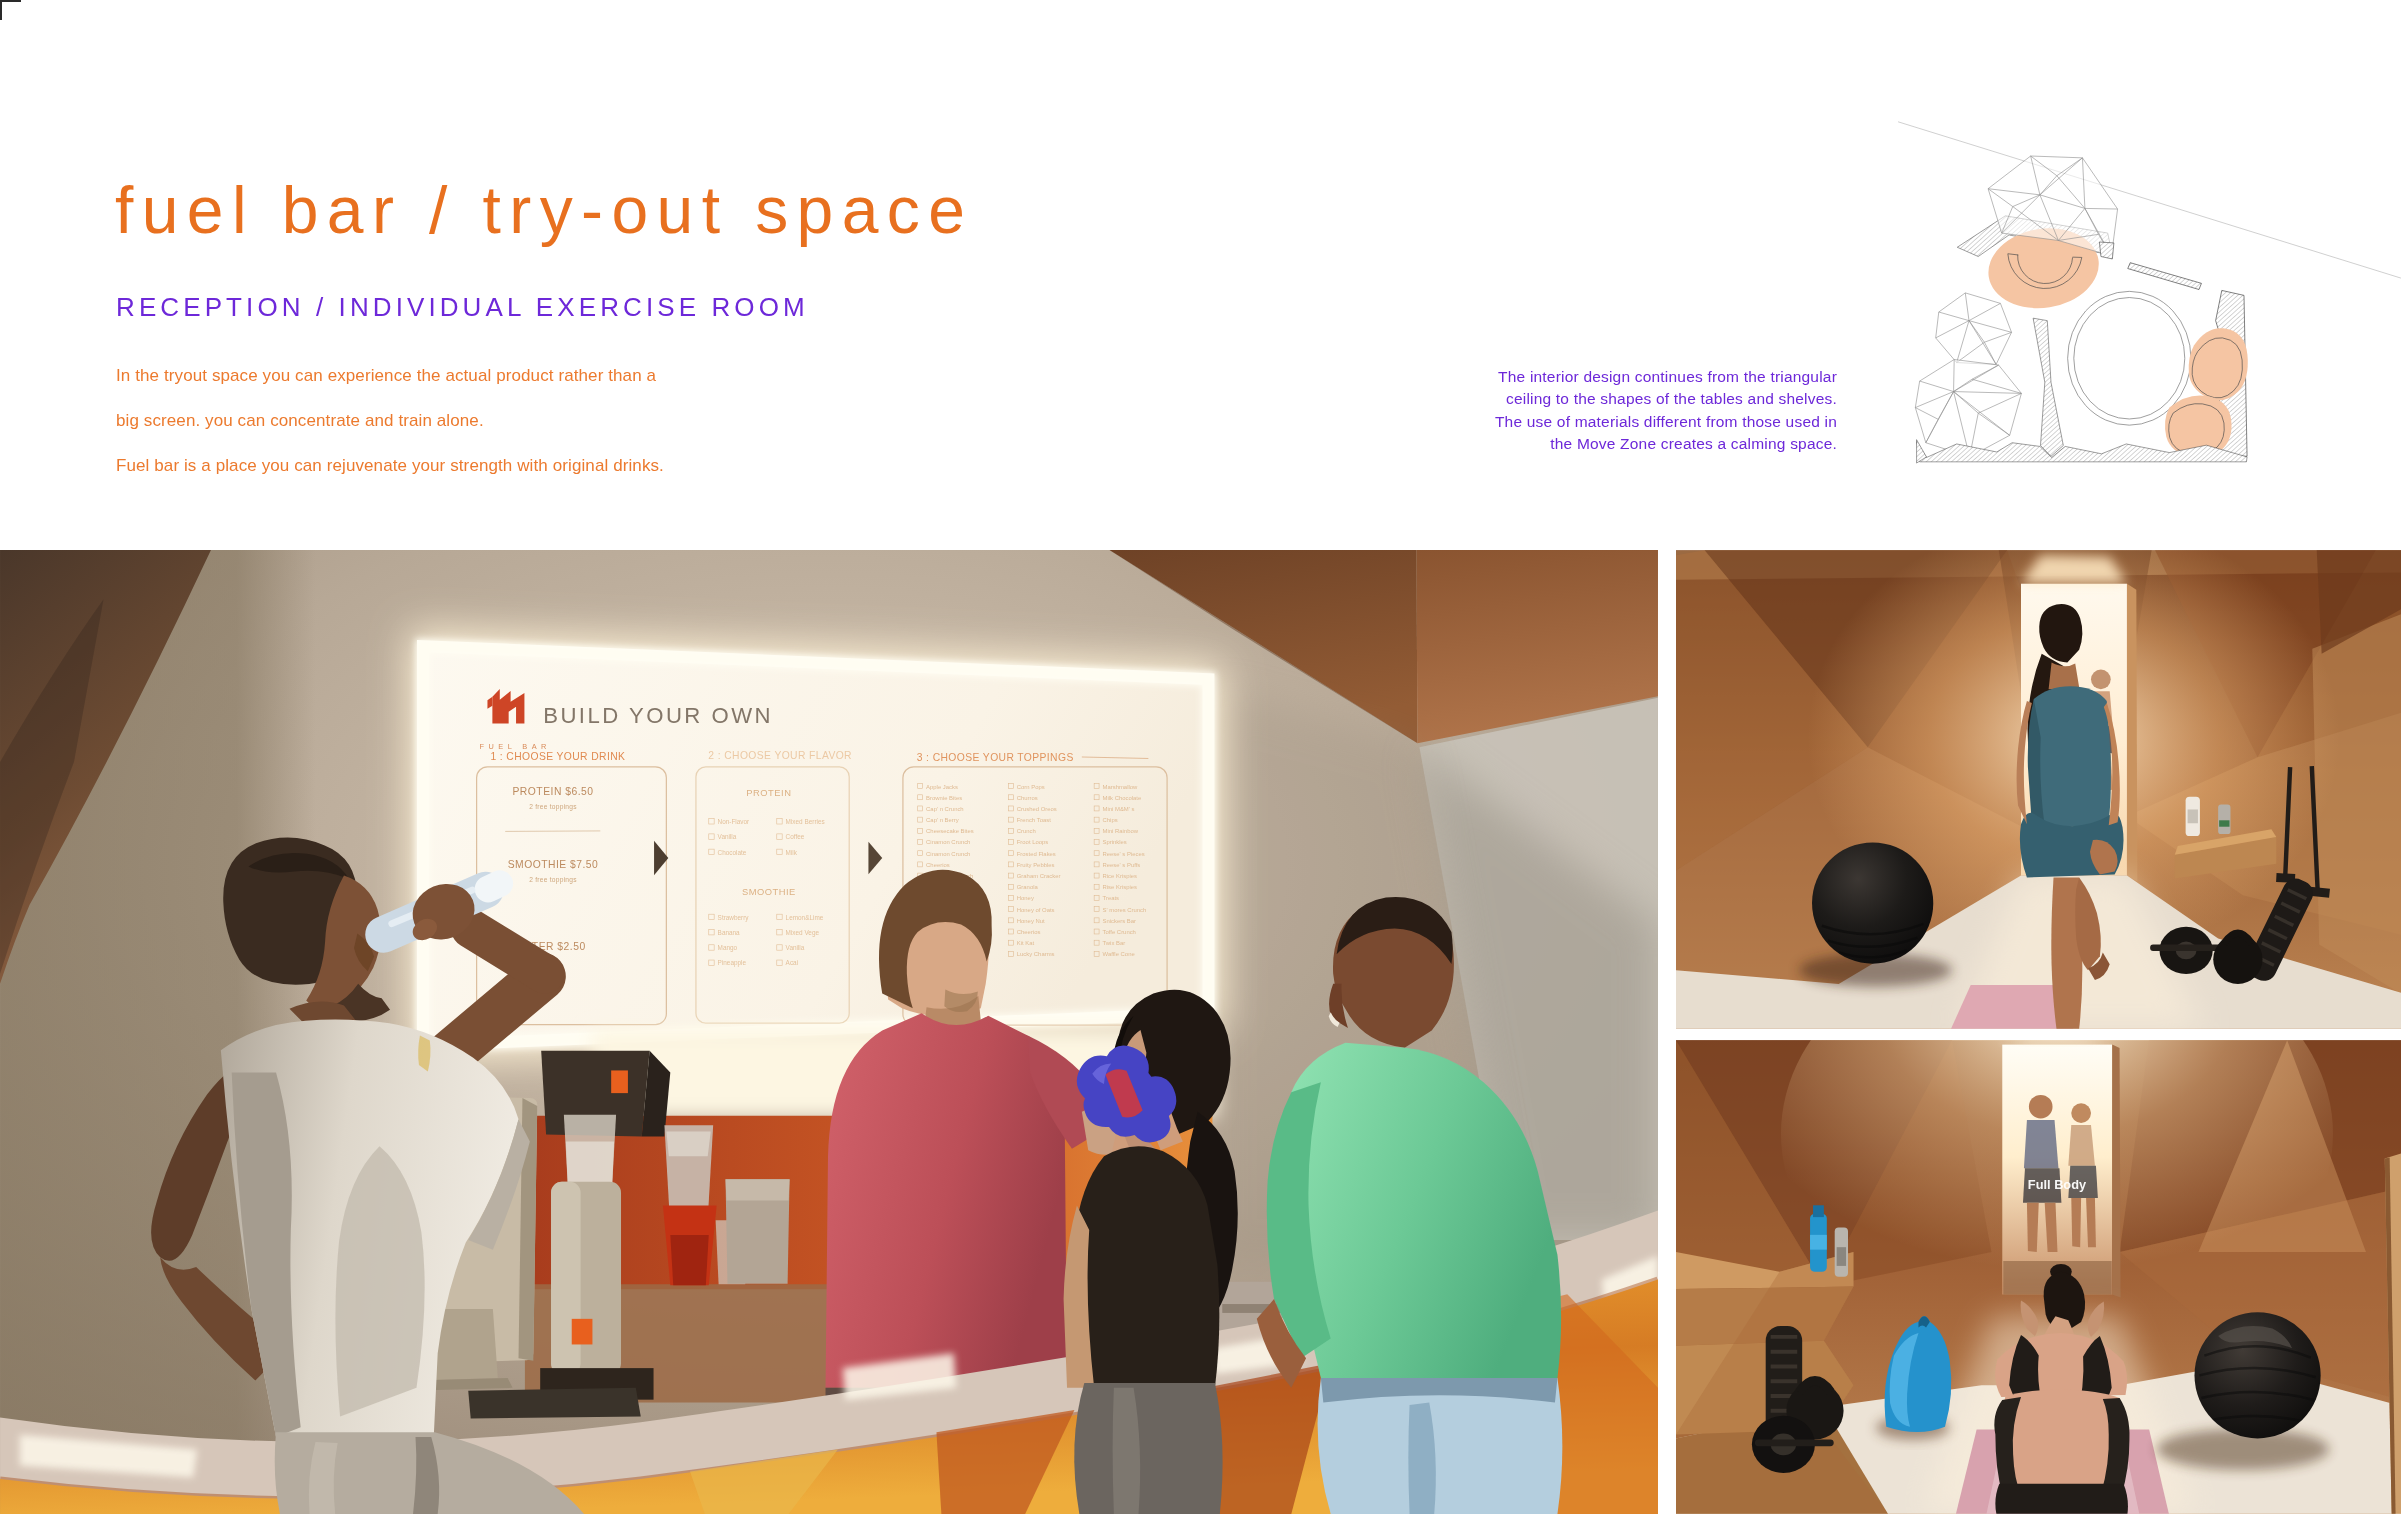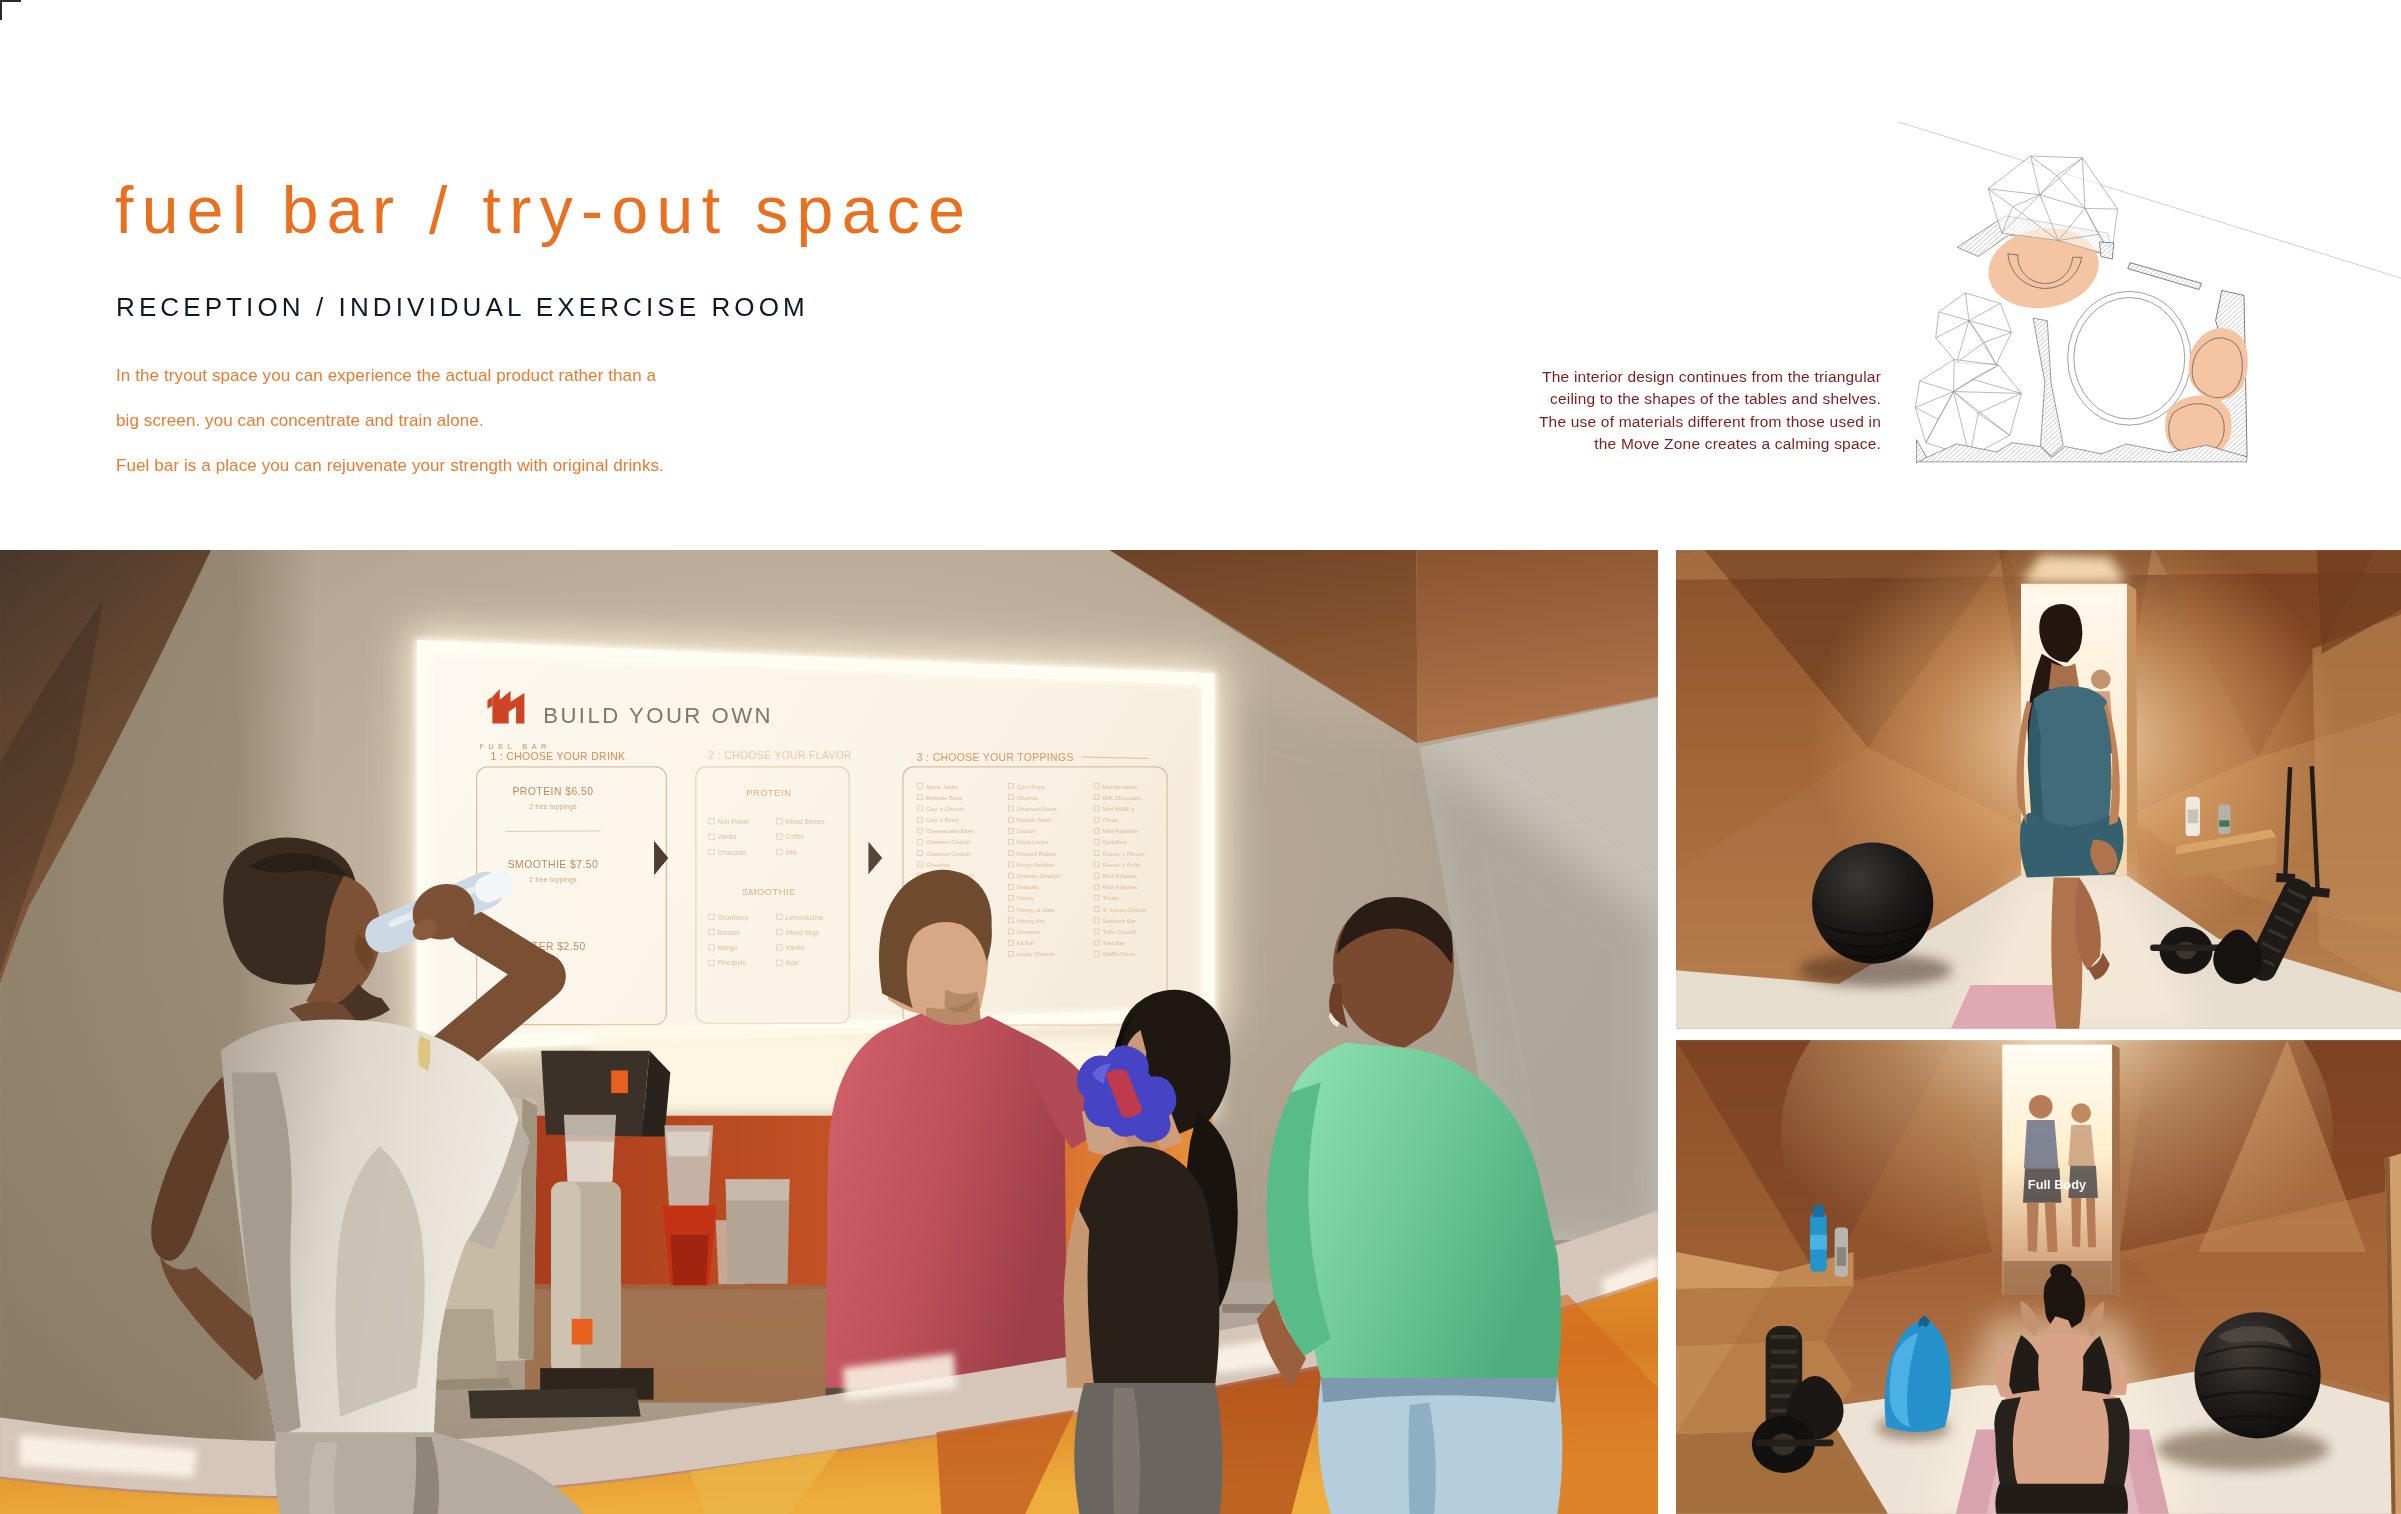--- a/index.html
+++ b/index.html
@@ -6,25 +6,25 @@
 body{width:2401px;height:1514px;background:#ffffff;font-family:"Liberation Sans",sans-serif;position:relative;overflow:hidden}
 .abs{position:absolute}
 </style>
 </head>
 <body>
 
 <div class="abs" style="left:0;top:0;width:19px;height:18px;border-top:2.5px solid #2a2a2a;border-left:2.5px solid #2a2a2a"></div>
 
 <div class="abs" style="left:115px;top:172px;font-size:66px;letter-spacing:8.4px;color:#e8701f;white-space:nowrap">fuel bar / try-out space</div>
 
-<div class="abs" style="left:116px;top:292px;font-size:26px;letter-spacing:4.1px;color:#0f172a;white-space:nowrap">RECEPTION / INDIVIDUAL EXERCISE ROOM</div>
+<div class="abs" style="left:116px;top:292px;font-size:26px;letter-spacing:4.1px;color:#6d28d9;white-space:nowrap">RECEPTION / INDIVIDUAL EXERCISE ROOM</div>
 
 <div class="abs" style="left:116px;top:353px;font-size:17px;line-height:45px;letter-spacing:0.1px;color:#ec7a2e;white-space:nowrap">In the tryout space you can experience the actual product rather than a<br>big screen. you can concentrate and train alone.<br>Fuel bar is a place you can rejuvenate your strength with original drinks.</div>
 
-<div class="abs" style="left:1464px;top:366px;width:417px;font-size:15.5px;line-height:22.4px;letter-spacing:0.2px;color:#7f1d1d;text-align:right;white-space:nowrap">The interior design continues from the triangular<br>ceiling to the shapes of the tables and shelves.<br>The use of materials different from those used in<br>the Move Zone creates a calming space.</div>
+<div class="abs" style="left:1420px;top:366px;width:417px;font-size:15.5px;line-height:22.4px;letter-spacing:0.2px;color:#6d28d9;text-align:right;white-space:nowrap">The interior design continues from the triangular<br>ceiling to the shapes of the tables and shelves.<br>The use of materials different from those used in<br>the Move Zone creates a calming space.</div>
 
 <svg class="abs" style="left:1824px;top:74px" width="577" height="468" viewBox="0 0 1871 1518">
 <defs>
 <pattern id="hatch" patternUnits="userSpaceOnUse" width="11" height="11" patternTransform="rotate(48)">
 <rect width="11" height="11" fill="#ffffff"></rect>
         <line x1="0" y1="0" x2="0" y2="11" stroke="#3f3f3f" stroke-width="1.4"></line>
 </pattern>
 </defs>
 
 <g>

